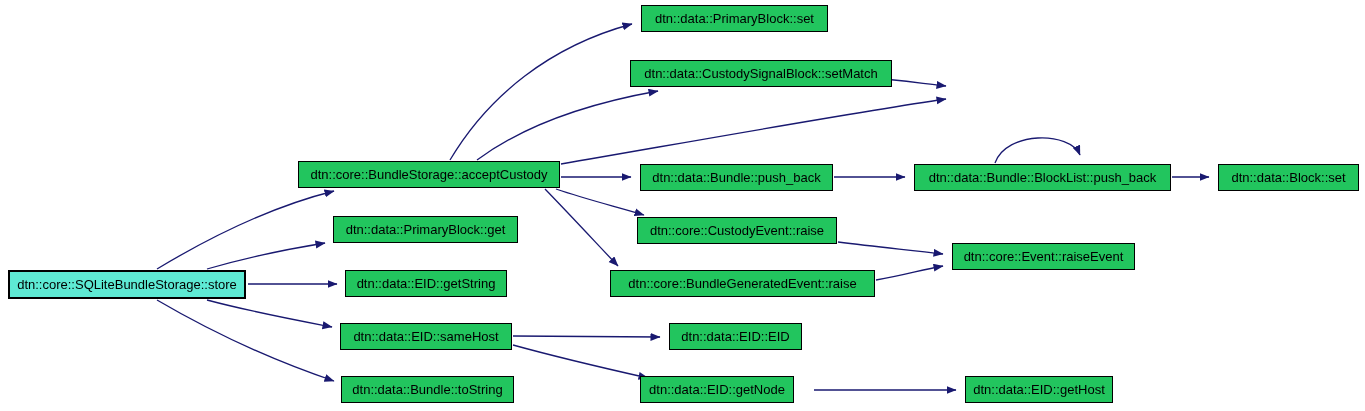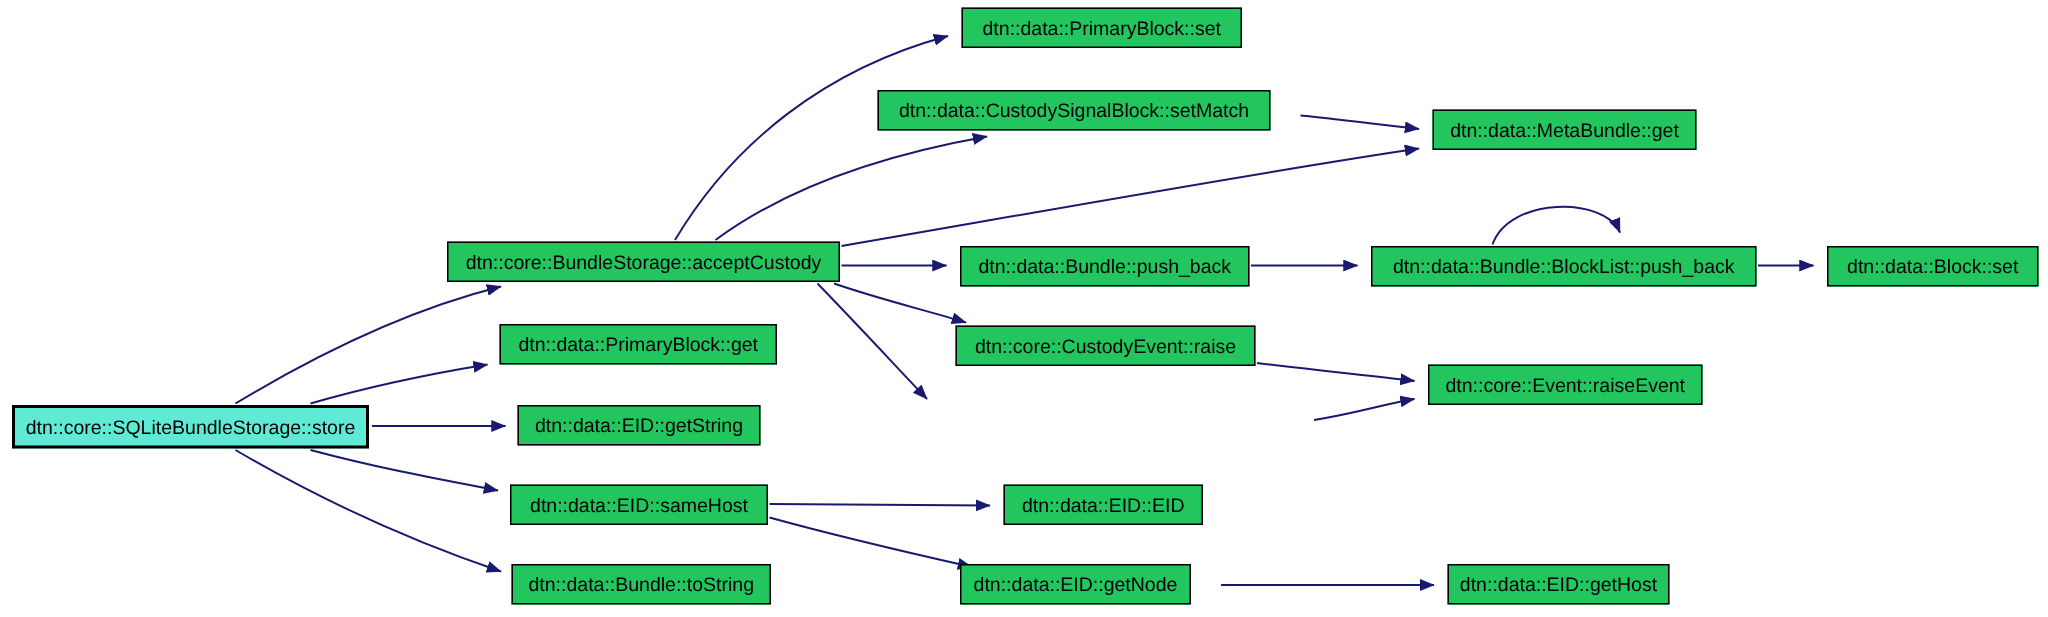--- a/index.html
+++ b/index.html
@@ -68,32 +68,32 @@
     <path class="edge" d="M513,345 C560,358 608,369 648,378" marker-end="url(#arrow)"></path>
     <path class="edge" d="M814,390 L956,390" marker-end="url(#arrow)"></path>
   </svg>
 
   <div class="node highlight" style="left:8px;top:270px;width:238px;height:29px">dtn::core::SQLiteBundleStorage::store</div>
 
   <div class="node" style="left:298px;top:161px;width:262px;height:27px">dtn::core::BundleStorage::acceptCustody</div>
 
   <div class="node" style="left:641px;top:5px;width:187px;height:27px">dtn::data::PrimaryBlock::set</div>
 
-  <div class="node" style="left:585px;top:60px;width:262px;height:27px">dtn::data::CustodySignalBlock::setMatch</div>
+  <div class="node" style="left:630px;top:60px;width:262px;height:27px">dtn::data::CustodySignalBlock::setMatch</div>
 
-  <div class="node" style="left:955px;top:73px;width:176px;height:27px">dtn::data::MetaBundle::get</div>
 
   <div class="node" style="left:640px;top:164px;width:193px;height:27px">dtn::data::Bundle::push_back</div>
 
   <div class="node" style="left:914px;top:164px;width:257px;height:27px">dtn::data::Bundle::BlockList::push_back</div>
 
   <div class="node" style="left:637px;top:217px;width:200px;height:27px">dtn::core::CustodyEvent::raise</div>
 
   <div class="node" style="left:1218px;top:164px;width:141px;height:27px">dtn::data::Block::set</div>
 
+  <div class="node" style="left:610px;top:270px;width:265px;height:27px">dtn::core::BundleGeneratedEvent::raise</div>
 
   <div class="node" style="left:952px;top:243px;width:183px;height:27px">dtn::core::Event::raiseEvent</div>
 
   <div class="node" style="left:333px;top:216px;width:185px;height:27px">dtn::data::PrimaryBlock::get</div>
 
   <div class="node" style="left:345px;top:270px;width:162px;height:27px">dtn::data::EID::getString</div>
 
   <div class="node" style="left:340px;top:323px;width:172px;height:27px">dtn::data::EID::sameHost</div>
 
   <div class="node" style="left:341px;top:376px;width:173px;height:27px">dtn::data::Bundle::toString</div>

